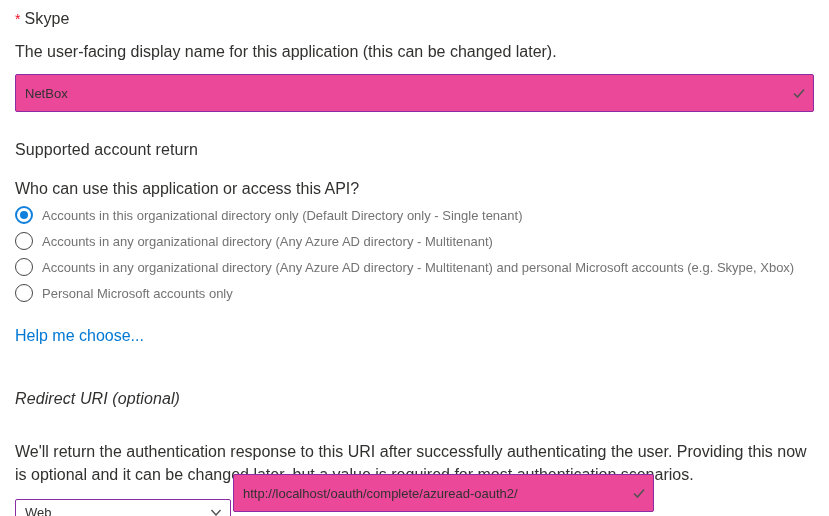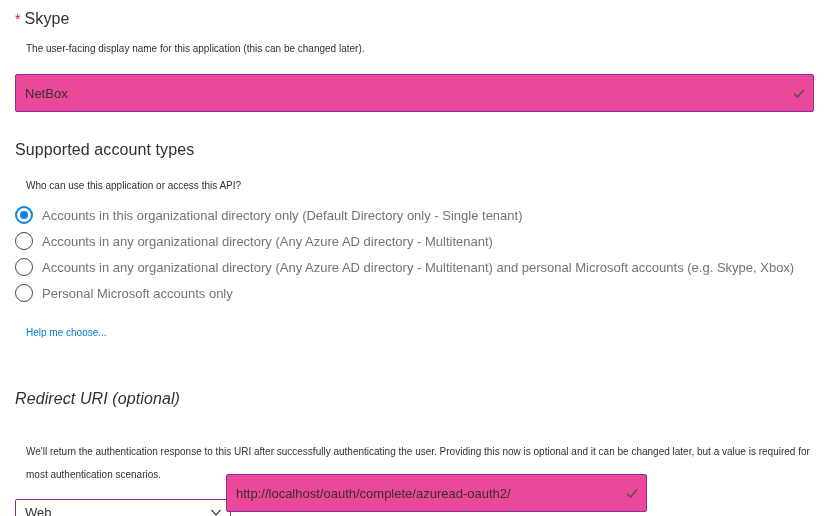--- a/index.html
+++ b/index.html
@@ -10,21 +10,21 @@
     color: #323130;
     overflow: hidden;
   }
   .page { position: relative; width: 829px; height: 516px; }
 
   .section-heading {
     position: absolute; left: 15px;
     font-size: 16px; font-weight: 400; color: #323130;
     letter-spacing: 0.1px;
   }
-  .body-text { position: absolute; left: 26px; font-size: 10px; color: #323130; }
+  .body-text { position: absolute; left: 15px; font-size: 16px; color: #323130; }
 
   .required-marker { color: #e81123; margin-right: 4px; font-size: 14px; }
 
   .text-input {
     position: absolute; left: 15px;
     height: 38px; background: #ec4899;
     border: 1px solid #8a2da5; border-radius: 2px;
     display: flex; align-items: center;
     font-size: 13px; color: #323130;
     padding: 0 26px 0 9px;
@@ -78,21 +78,21 @@
 
   <div class="text-input" style="top: 74px; width: 799px;">
     <span class="input-value">NetBox</span>
     <span class="input-icon">
       <svg viewBox="0 0 14 14" width="14" height="14">
           <polyline points="2,7.5 5.5,11 12,3.5" fill="none" stroke="#545353" stroke-width="1.6"></polyline>
         </svg>
     </span>
   </div>
 
-  <div class="section-heading" style="top: 141px;">Supported account types</div>
+  <div class="section-heading" style="top: 141px;">Supported account return</div>
 
   <div class="body-text" style="top: 180px;">Who can use this application or access this API?</div>
 
   <div class="radio-row selected" style="top: 205px;">
     <span class="radio-circle">
         <span class="radio-dot"></span>
       </span>
     <span class="radio-label">Accounts in this organizational directory only (Default Directory only - Single tenant)</span>
   </div>
 
@@ -125,21 +125,21 @@
 
   <div class="select-control" style="top: 474px; left: 15px; width: 216px; margin-top: 25px;">
     <span>Web</span>
     <span class="input-icon">
       <svg viewBox="0 0 14 14" width="14" height="14">
           <polyline points="2.5,5 7,10 11.5,5" fill="none" stroke="#545353" stroke-width="1.4"></polyline>
         </svg>
     </span>
   </div>
 
-  <div class="text-input" style="top: 474px; left: 226px; width: 421px;">
+  <div class="text-input" style="top: 474px; left: 233px; width: 421px;">
     <span class="input-value">http://localhost/oauth/complete/azuread-oauth2/</span>
     <span class="input-icon">
       <svg viewBox="0 0 14 14" width="14" height="14">
           <polyline points="2,7.5 5.5,11 12,3.5" fill="none" stroke="#545353" stroke-width="1.6"></polyline>
         </svg>
     </span>
   </div>
 
 </div>
 

